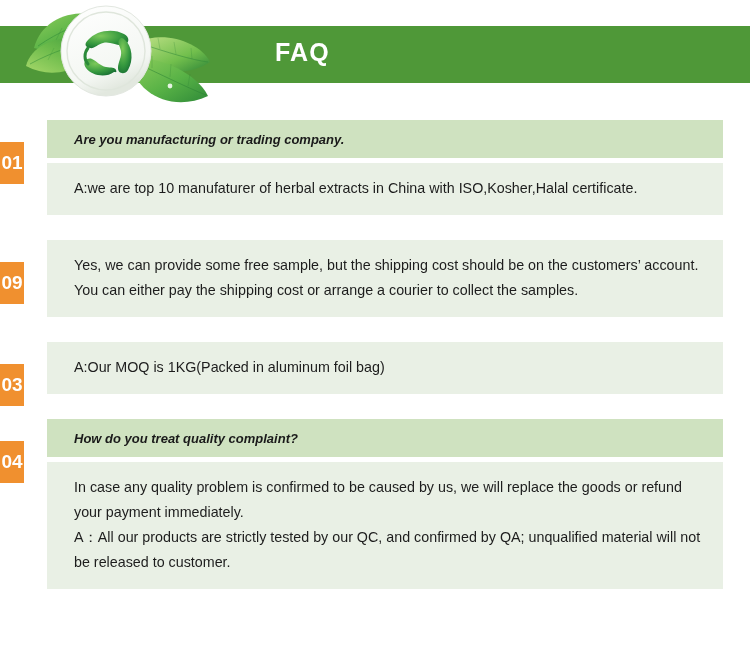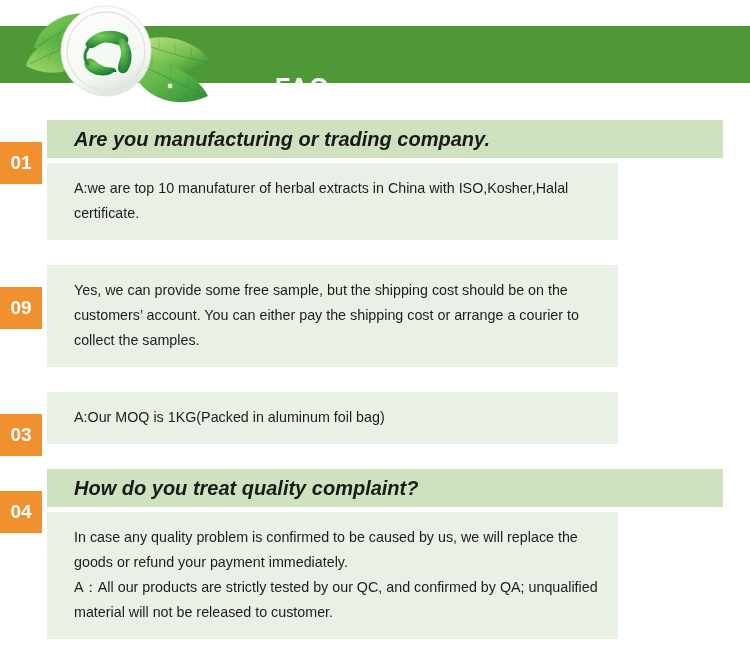--- a/index.html
+++ b/index.html
@@ -31,21 +31,20 @@
     background: #4f9838;
   }
   .header-title {
     position: absolute;
     left: 275px;
     top: 38px;
     font-size: 25px;
     font-weight: bold;
     color: #ffffff;
     letter-spacing: 1.2px;
-    margin-top: 35px;
   }
 
   
   .logo-cluster {
     position: absolute;
     left: 18px;
     top: -4px;
     width: 215px;
     height: 118px;
   }
@@ -61,50 +60,50 @@
     width: 750px;
   }
   .faq-item {
     position: relative;
     padding-left: 47px;
     margin-bottom: 25px;
   }
   .faq-badge {
     position: absolute;
     left: 0;
-    width: 42px;
+    width: 24px;
     height: 42px;
     background: #f0902f;
     color: #ffffff;
     font-size: 19px;
     font-weight: bold;
     display: flex;
     align-items: center;
     justify-content: center;
     top: 22px;
   }
   .faq-question {
     background: #cfe2c0;
     height: 38px;
     width: 676px;
     display: flex;
     align-items: center;
     padding-left: 27px;
     box-sizing: border-box;
   }
   .faq-question-text {
-    font-size: 20px;
+    font-size: 13px;
     font-weight: bold;
     font-style: italic;
     color: #1a1a1a;
     text-align: right;
   }
   .faq-answer {
     background: #e9f0e5;
-    width: 571px;
+    width: 676px;
     box-sizing: border-box;
     padding: 13px 20px 14px 27px;
     margin-top: 5px;
   }
   .faq-answer p {
     margin: 0;
     font-size: 14.3px;
     line-height: 25px;
     color: #1d1d1d;
   }

